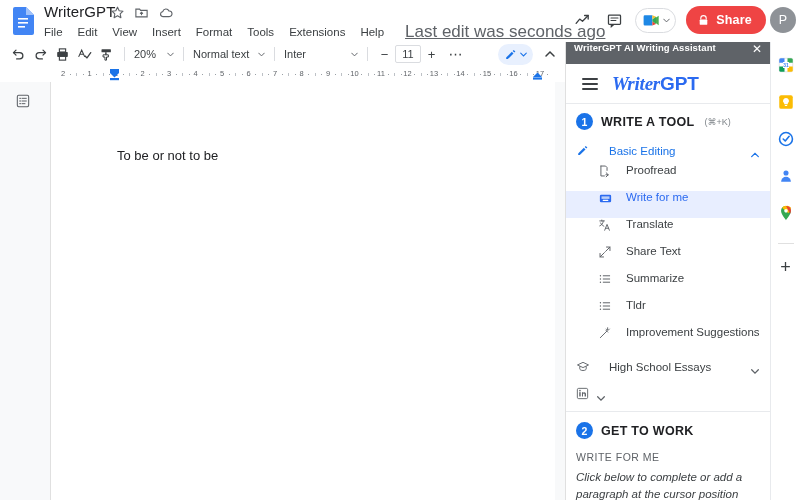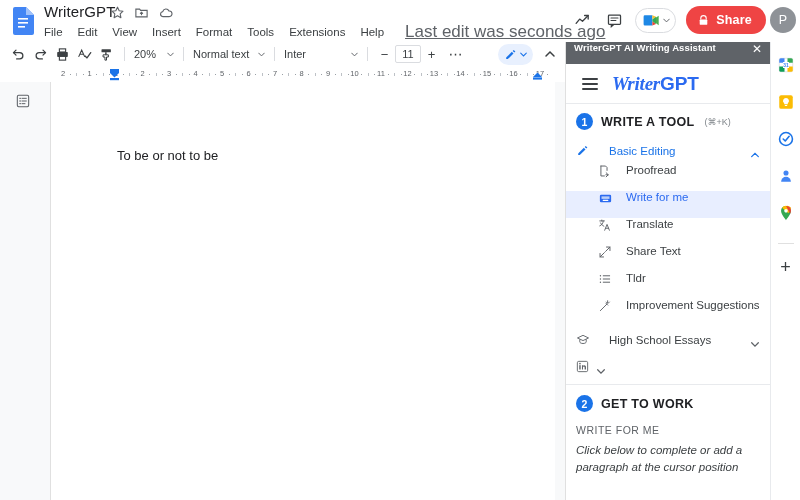--- a/index.html
+++ b/index.html
@@ -606,20 +606,29 @@
             </span>
             <span class="tool-label">Share Text</span>
           </div>
           <div class="tool-row">
             <span class="tool-ic">
               <svg width="14" height="14" viewBox="0 0 24 24" fill="none" stroke="#5f6368" stroke-width="1.7" stroke-linecap="round">
                 <path d="M9 6.5h11M9 12h11M9 17.5h11"></path>
                 <path d="M4.2 6.5h.01M4.2 12h.01M4.2 17.5h.01" stroke-width="2.4"></path>
               </svg>
             </span>
+            <span class="tool-label">Summarize</span>
+          </div>
+          <div class="tool-row">
+            <span class="tool-ic">
+              <svg width="14" height="14" viewBox="0 0 24 24" fill="none" stroke="#5f6368" stroke-width="1.7" stroke-linecap="round">
+                <path d="M9 6.5h11M9 12h11M9 17.5h11"></path>
+                <path d="M4.2 6.5h.01M4.2 12h.01M4.2 17.5h.01" stroke-width="2.4"></path>
+              </svg>
+            </span>
             <span class="tool-label">Tldr</span>
           </div>
           <div class="tool-row">
             <span class="tool-ic">
               <svg width="14" height="14" viewBox="0 0 24 24" fill="none" stroke="#5f6368" stroke-width="1.6" stroke-linecap="round">
                 <path d="M4 20L15 9"></path>
                 <path d="M16.5 3v3.4M19.5 5.2l-2 2M14.2 5.2l2 2"></path>
                 <path d="M13.5 7.2l3.3 3.3"></path>
               </svg>
             </span>

